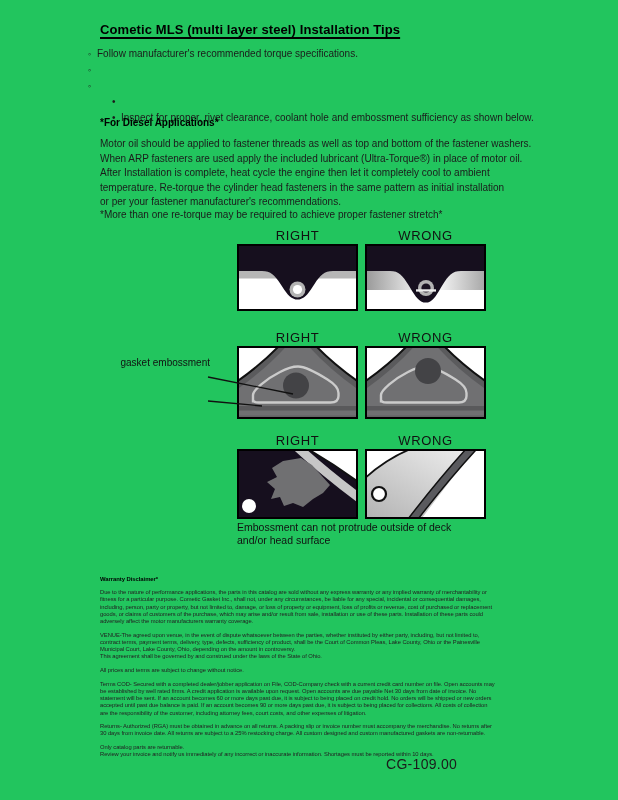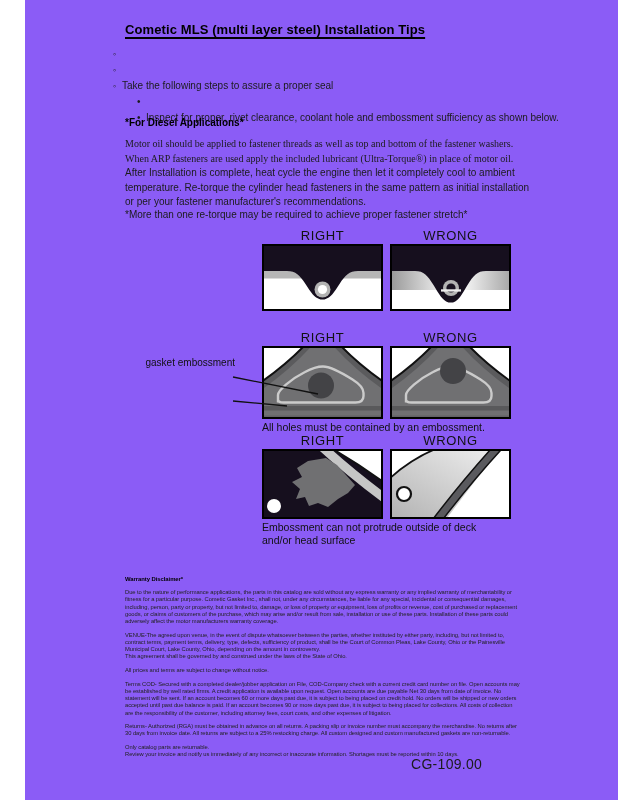--- a/index.html
+++ b/index.html
@@ -1,38 +1,38 @@
 <!DOCTYPE html>
 <html><head>
 <meta charset="utf-8">
 <style>
   html,body{margin:0;padding:0;}
   body{
     width:618px;height:800px;background:#ffffff;
     font-family:"Liberation Sans", sans-serif;
     color:#1b1b1b;position:relative;overflow:hidden;
   }
-  #page{position:absolute;inset:0;background:#8b5cf6;margin-left:25px;}
+  #page{position:absolute;inset:0;background:#22c55e;}
 
   .doc-title{
     position:absolute;left:100px;top:22px;
     font-size:13px;font-weight:bold;color:#000;
     text-decoration:underline;text-decoration-thickness:1.5px;text-underline-offset:3px;
     letter-spacing:.1px;
   }
 
   .bullet-list{position:absolute;left:88px;top:46px;width:480px;font-size:10px;line-height:16px;}
   .bullet-item{display:flex;align-items:baseline;}
   .bullet-item .marker{width:9px;flex:0 0 9px;font-size:9px;}
   .bullet-item.sub{margin-left:24px;}
   .bullet-item.sub .marker{width:9px;font-size:10px;}
 
   .diesel-heading{position:absolute;left:100px;top:117px;font-size:10px;font-weight:bold;color:#000;}
   .para{position:absolute;left:100px;width:470px;font-size:10px;line-height:14.5px;white-space:pre-line;}
-  #diesel-p1{top:137px;font-family:Liberation Serif, serif;}
+  #diesel-p1{top:137px;}
   #diesel-p2{top:166px;}
   #diesel-note{top:208px;}
 
   .fig{position:absolute;left:237px;width:292px;}
   #fig1{top:228px;}
   #fig2{top:330px;}
   #fig3{top:433px;}
   .fig-labels{display:flex;gap:7px;height:15px;}
   .fig-labels span{width:121px;text-align:center;font-size:13px;letter-spacing:.6px;color:#111;}
   .fig-images{display:flex;gap:7px;margin-top:1px;}
@@ -56,27 +56,27 @@
 </head>
 <body>
 
 <div id="page">
 
   <div class="doc-title">Cometic MLS (multi layer steel) Installation Tips</div>
 
   <div class="bullet-list">
     <div class="bullet-item">
       <span class="marker">◦</span>
+      <span>Follow manufacturer's recommended torque specifications.</span>
     </div>
     <div class="bullet-item">
       <span class="marker">◦</span>
     </div>
     <div class="bullet-item">
       <span class="marker">◦</span>
-      <span>Take the following steps to assure a proper seal</span>
     </div>
     <div class="bullet-item sub">
       <span class="marker">•</span>
     </div>
     <div class="bullet-item sub">
       <span class="marker">•</span>
       <span>Inspect for proper, rivet clearance, coolant hole and embossment sufficiency as shown below.</span>
     </div>
   </div>
 
@@ -153,21 +153,20 @@
         <rect x="0" y="69.5" width="121" height="3.5" fill="#636365"></rect>
         <path d="M46 -2 Q26 20 -2 40" stroke="#5b5b5d" stroke-width="8" fill="none"></path>
         <path d="M75 -2 Q95 20 123 40" stroke="#5b5b5d" stroke-width="8" fill="none"></path>
         <path d="M-2 -2 H44 Q25 18 -2 37 Z" fill="#ffffff" stroke="#111" stroke-width="2"></path>
         <path d="M123 -2 H77 Q96 18 123 37 Z" fill="#ffffff" stroke="#111" stroke-width="2"></path>
         <path fill="none" stroke-width="2.4" d="M16 56.5 L16 49 C16 44.5 29 33 43 26 C49.5 22.5 55.5 20.5 61 20.5 C67.5 20.5 78.5 26 90.5 33.5 C98.5 38.5 101.5 42.5 101.5 47 L101.5 50 C101.5 54.5 99 56.5 93.5 56.5 L21.5 56.5 C17.5 56.5 16 55.5 16 53.5 Z" stroke="#cbcbcb"></path>
         <circle cx="63" cy="25" r="13" fill="#434346"></circle>
         <rect x="1" y="1" width="119" height="71" fill="none" stroke="#000" stroke-width="2"></rect>
       </svg>
     </div>
-    <div class="fig-caption">All holes must be contained by an embossment.</div>
   </div>
 
   <div class="fig" id="fig3">
     <div class="fig-labels">
       <span>RIGHT</span>
       <span>WRONG</span>
     </div>
     <div class="fig-images">
       <svg width="121" height="70" viewBox="0 0 121 70">
         <rect x="0" y="0" width="121" height="70" fill="#160f1e"></rect>

